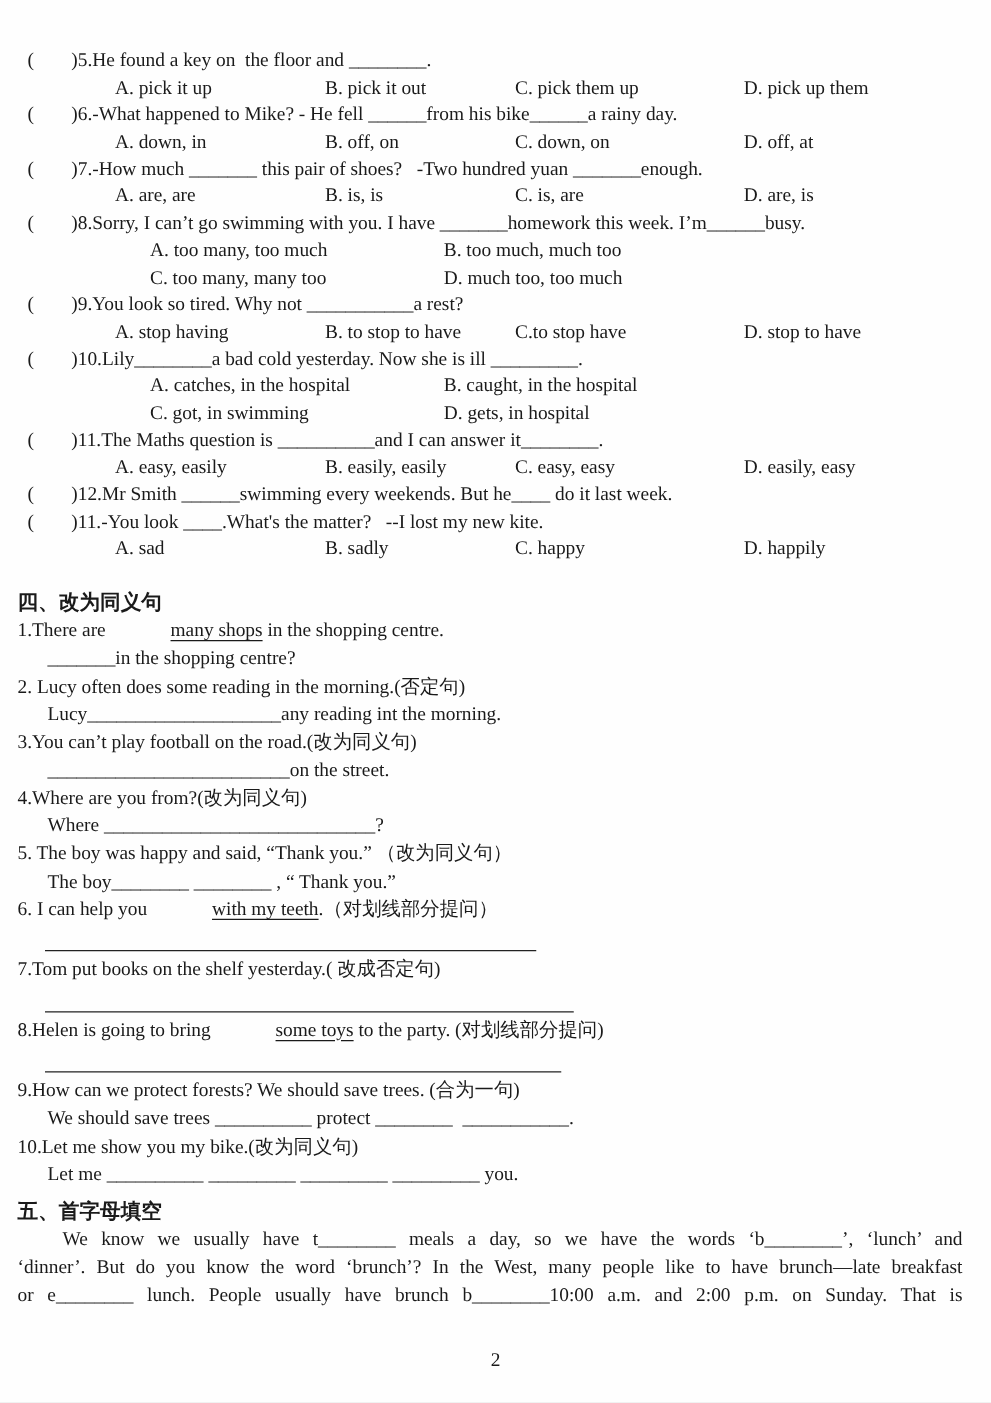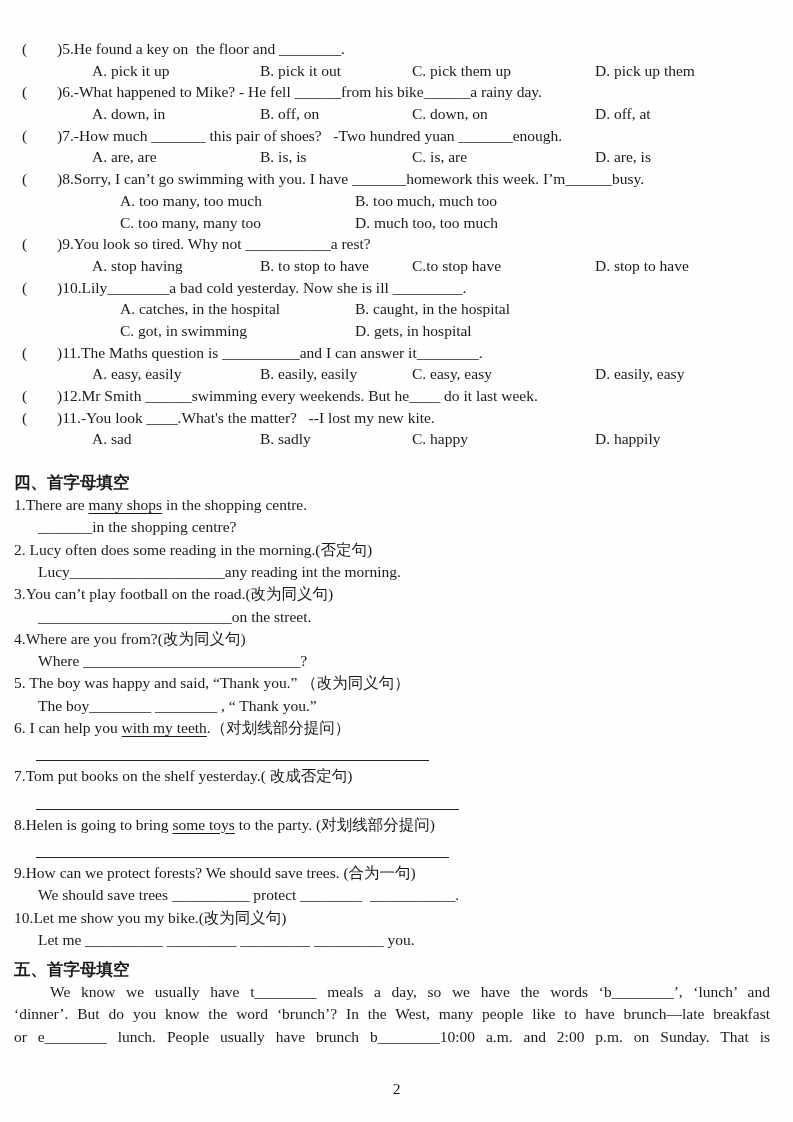--- a/index.html
+++ b/index.html
@@ -17,21 +17,21 @@
   .mcq .oC{position:absolute;left:398px;white-space:pre;text-align:center;}
   .mcq .oD{position:absolute;left:581px;white-space:pre;}
   .mcq .o2A{position:absolute;left:78px;white-space:pre;margin-left:28px;}
   .mcq .o2B{position:absolute;left:341px;white-space:pre;}
   .s4{margin-top:20px;}
   .sec-title{height:24px;line-height:24px;font-weight:bold;font-size:16.5px;
     font-family:"Liberation Sans","DejaVu Sans",sans-serif;}
   .tline{height:22.3px;line-height:22.3px;white-space:pre;}
   .tline span{white-space:pre;}
   .tline.indent{padding-left:24px;}
-  .u{text-decoration:underline;text-underline-offset:3px;}
+  .u{text-decoration:underline;text-underline-offset:3px;margin-left:48px;}
   .rule-row{height:26px;position:relative;}
   .rule{position:absolute;bottom:4px;left:22px;border-bottom:1.6px solid #222;}
   .rule.w393{width:393px;}
   .rule.w423{width:423px;}
   .rule.w413{width:413px;}
   .s5{margin-top:6px;}
   .para{width:756px;}
   .pline{height:22.3px;line-height:22.3px;text-align:justify;text-align-last:justify;}
   .pline.first{padding-left:36px;}
   .pagenum{position:absolute;top:1078px;left:0;width:793px;text-align:center;
@@ -137,21 +137,21 @@
     <div class="line">
       <span class="oA">A. sad</span>
       <span class="oB">B. sadly</span>
       <span class="oC">C. happy</span>
       <span class="oD">D. happily</span>
     </div>
 
   </div>
 
   <div class="s4">
-    <div class="sec-title">四、首字母填空</div>
+    <div class="sec-title">四、改为同义句</div>
 
     <div class="tline"><span>1.There are </span><span class="u">many shops</span><span> in the shopping centre.</span></div>
     <div class="tline indent">_______in the shopping centre?</div>
 
     <div class="tline">2. Lucy often does some reading in the morning.(否定句)</div>
     <div class="tline indent">Lucy____________________any reading int the morning.</div>
 
     <div class="tline">3.You can’t play football on the road.(改为同义句)</div>
     <div class="tline indent">_________________________on the street.</div>
 

